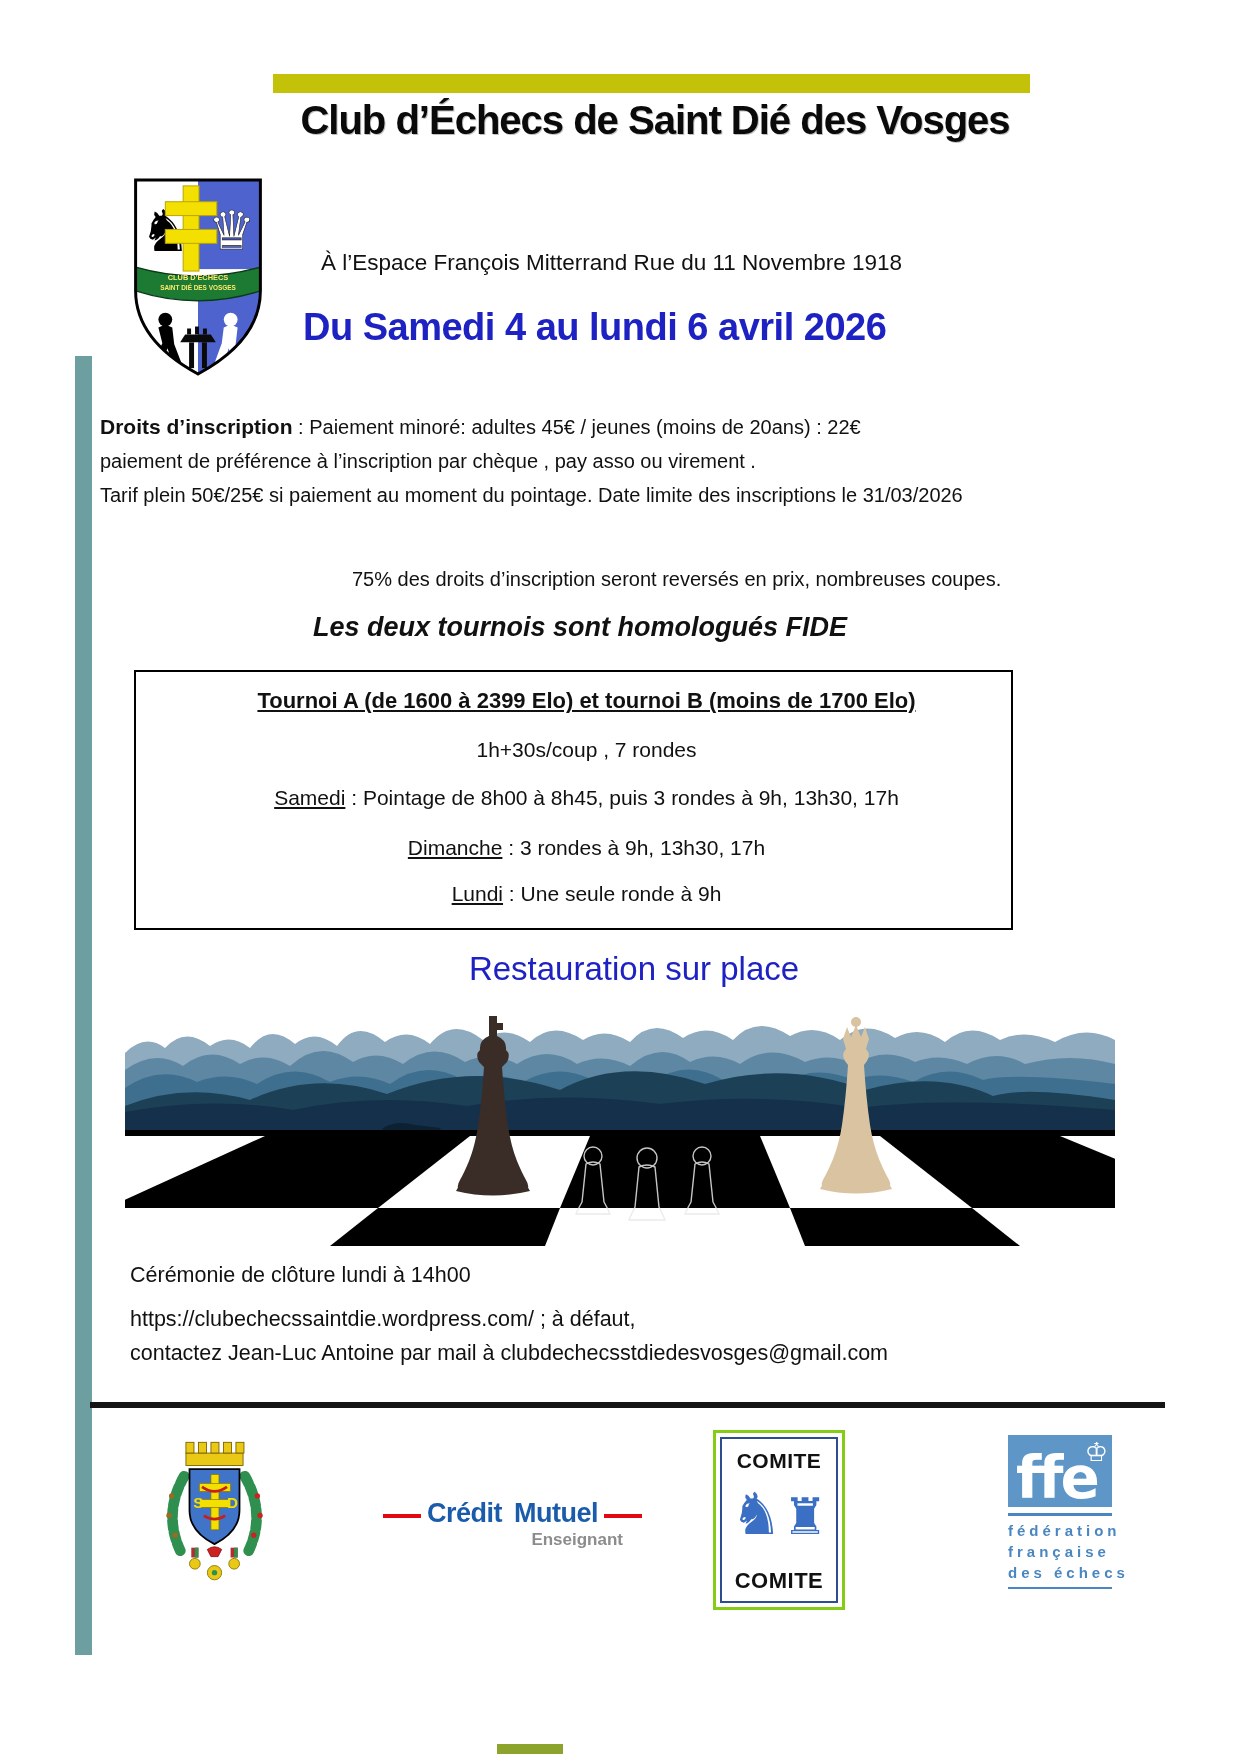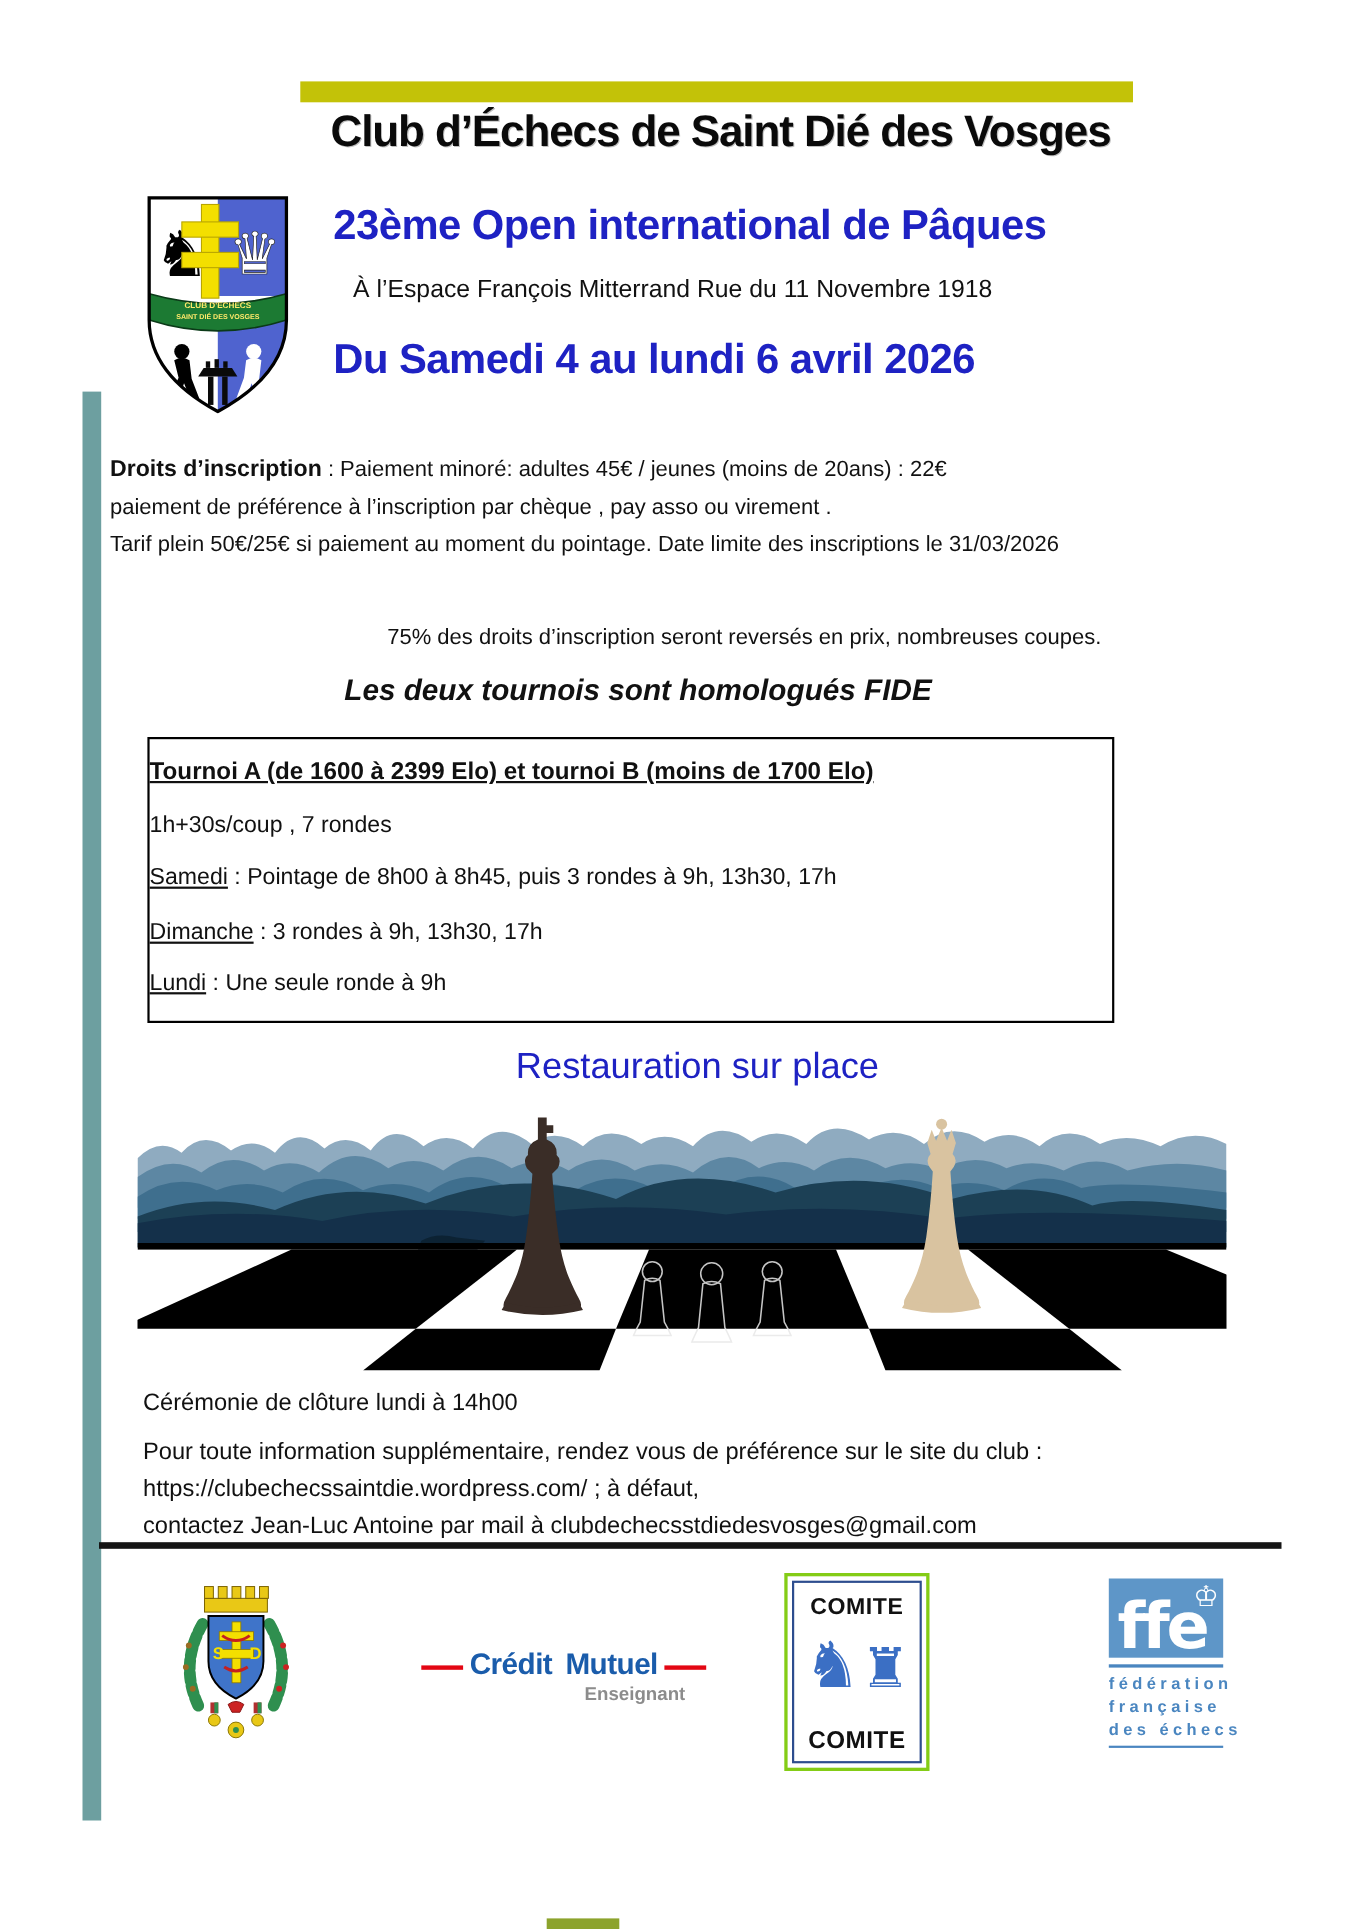--- a/index.html
+++ b/index.html
@@ -8,21 +8,21 @@
   .abs{position:absolute;}
   .center{text-align:center;}
   .club-title{font-size:40px;font-weight:800;letter-spacing:-1px;color:#0a0a0a;
               text-shadow:1px 1px 0 rgba(0,0,0,.25);}
   .event-title,.dates-title{font-size:38px;font-weight:600;color:#1e22c3;letter-spacing:-0.5px;}
   .venue{font-size:22.5px;color:#111;}
   .body-text{font-size:20px;line-height:34px;}
   .ins-label{font-weight:800;font-size:21px;}
   .fide{font-size:27px;font-weight:800;font-style:italic;}
   .box{border:2.5px solid #000;background:#fff;}
-  .box-line{position:absolute;left:0;width:100%;text-align:left;font-size:21px;}
+  .box-line{position:absolute;left:13px;width:100%;text-align:center;font-size:21px;}
   .box-title{font-size:22px;font-weight:800;text-decoration:underline;}
   .u{text-decoration:underline;}
   .resto{font-size:33px;color:#1e22c3;}
   .info-text{font-size:21.5px;line-height:34px;}
   .rule{background:#151515;}
   .bar{background:#c3c208;}
   .teal{background:#6d9fa0;}
   .chess-glyph{font-family:"DejaVu Sans",sans-serif;}
   
   .cm-row{display:flex;align-items:center;gap:6px;}
@@ -80,21 +80,20 @@
         <rect x="60" y="170" width="5" height="26" fill="#0a0a0a"></rect>
         <rect x="73" y="170" width="5" height="26" fill="#0a0a0a"></rect>
         <rect x="58" y="156" width="4" height="6" fill="#0a0a0a"></rect>
         <rect x="66" y="154" width="4" height="8" fill="#0a0a0a"></rect>
         <rect x="74" y="156" width="4" height="6" fill="#0a0a0a"></rect>
       </g>
     </g>
     <path d="M6,6 H132 V118 Q132 168 69 202 Q6 168 6 118 Z" fill="none" stroke="#000" stroke-width="3"></path>
   </svg>
 
-  <div class="abs event-title" style="left:303px;top:184px;">23ème Open international de Pâques</div>
   <div class="abs venue" style="left:321px;top:250px;">À l’Espace François Mitterrand Rue du 11 Novembre 1918</div>
   <div class="abs dates-title" style="left:303px;top:306px;">Du Samedi 4 au lundi 6 avril 2026</div>
 
   <div class="abs teal" style="left:75px;top:356px;width:17px;height:1299px;"></div>
 
   <div class="abs body-text" style="left:100px;top:410px;width:935px;">
     <div>
       <span class="ins-label">Droits d’inscription</span><span> : Paiement minoré: adultes  45€ / jeunes (moins de 20ans) : 22€</span>
     </div>
     <div>paiement de préférence à l’inscription par chèque , pay asso ou virement .</div>
@@ -176,21 +175,20 @@
                Q 15 -131 11 -124 L 8 -120 Q 10 -88 14 -60 Q 17 -41 23 -26 Q 28 -14 32 -7 Q 35 -2 34 1
                Q 0 9 -34 1 Q -35 -2 -32 -7 Q -28 -14 -23 -26 Q -17 -41 -14 -60 Q -10 -88 -8 -120
                L -11 -124 Q -15 -131 -10 -136 Z"></path>
       <path d="M -32 -3 Q 0 6 32 -3 L 36 4 Q 0 13 -36 4 Z"></path>
     </g>
   </svg>
 
   <div class="abs info-text" style="left:130px;top:1258px;">Cérémonie de clôture lundi à 14h00</div>
 
   <div class="abs info-text" style="left:130px;top:1302px;width:960px;">
-    <div>Pour toute information supplémentaire, rendez vous de préférence sur le site du club :</div>
     <div>
       <span>https://clubechecssaintdie.wordpress.com/</span><span> ; à défaut,</span>
     </div>
     <div>
       <span>contactez Jean-Luc Antoine par mail à </span><span>clubdechecsstdiedesvosges@gmail.com</span>
     </div>
   </div>
 
   <div class="abs rule" style="left:90px;top:1402px;width:1075px;height:6px;"></div>
 

